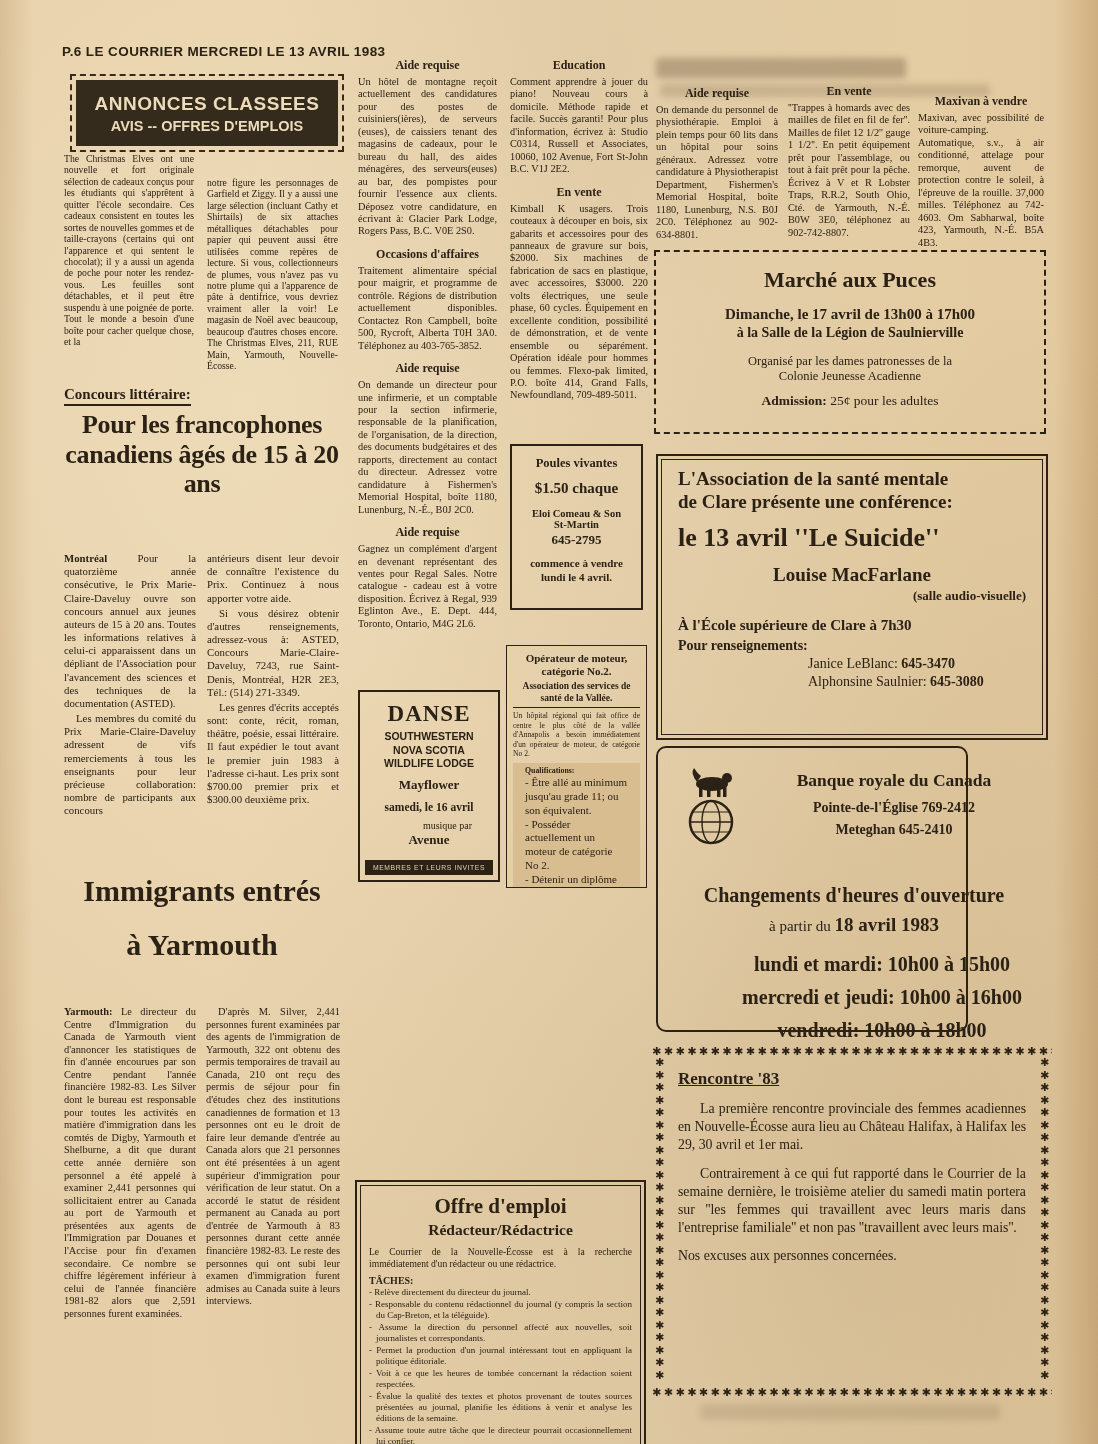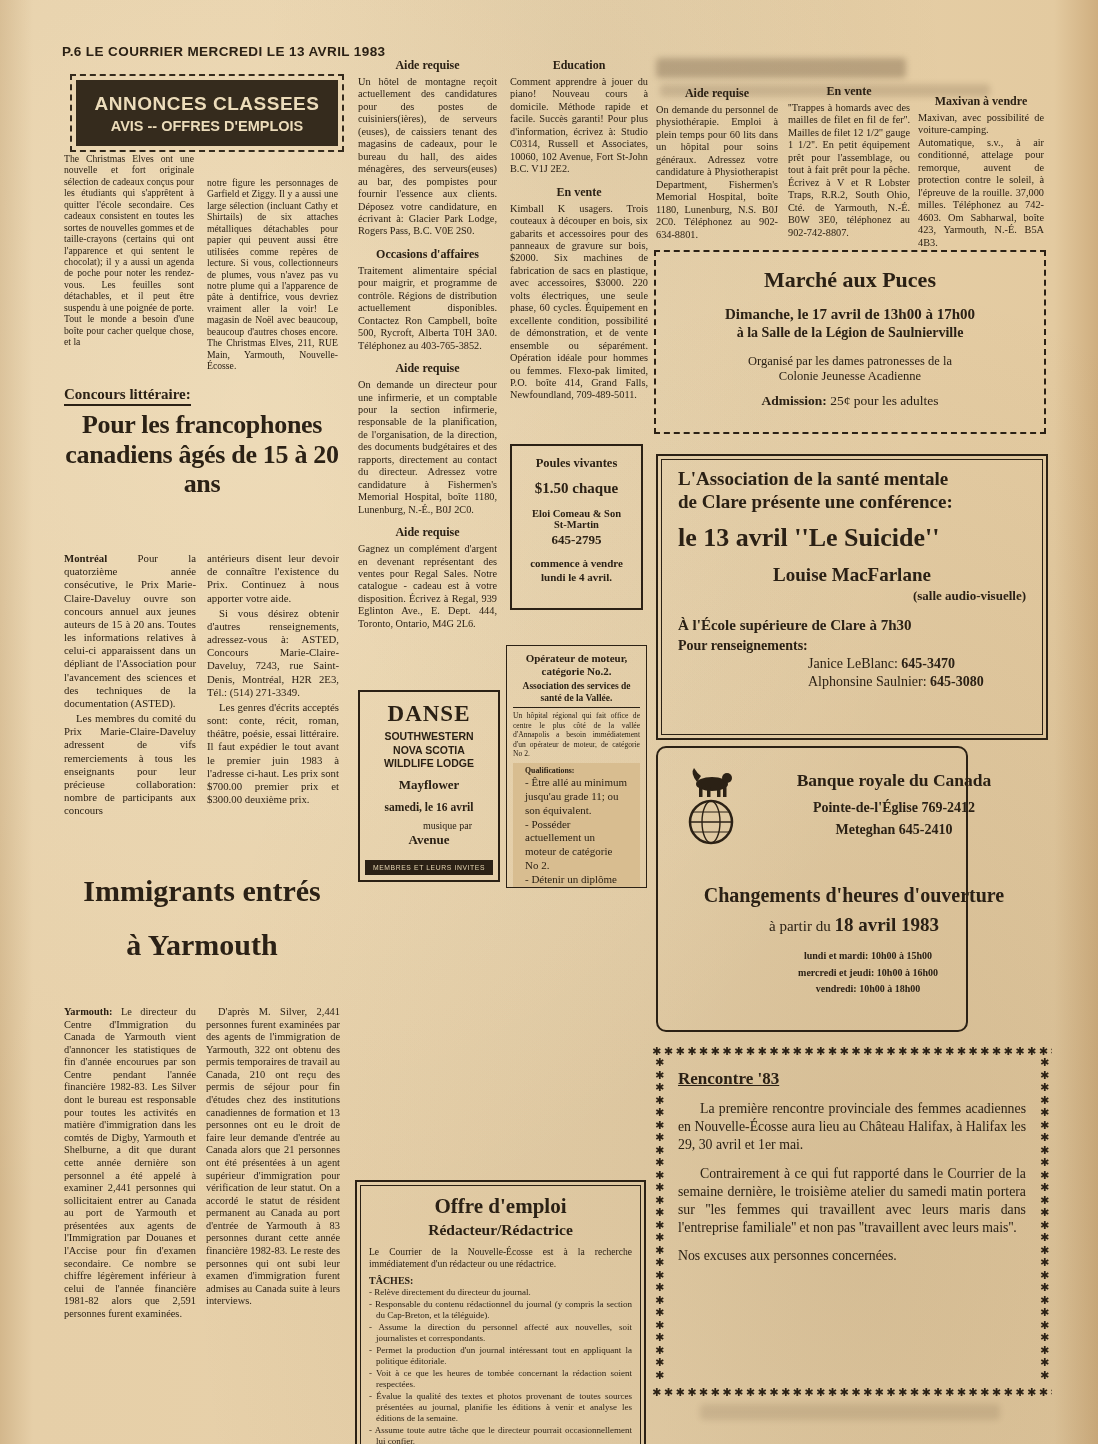--- a/index.html
+++ b/index.html
@@ -102,21 +102,21 @@
   .sante .pl { font-weight:700; font-size:15px; margin-top:13px; }
   .sante .il { font-weight:700; font-size:14px; margin-top:4px; }
   .sante .c { font-size:14px; margin-top:2px; padding-left:130px; }
 
   .banque { left:656px; top:746px; width:312px; height:286px;border-radius:10px; }
   .banque .name { position:absolute; left:98px; top:22px; width:276px; text-align:center; font-weight:700; font-size:17.5px; }
   .banque .br { position:absolute; left:98px; width:276px; text-align:center; font-weight:700; font-size:14px; }
   .banque .n1 { position:absolute; left:26px; top:136px; width:340px; text-align:center; font-weight:700; font-size:20px; }
   .banque .n2 { position:absolute; left:26px; top:166px; width:340px; text-align:center; font-size:15px; }
   .banque .n2 .dt { font-weight:700; font-size:19px; }
-  .banque .hrs { position:absolute; left:60px; top:200px; width:300px; text-align:center; font-weight:700; font-size:10px; line-height:1.65; }
+  .banque .hrs { position:absolute; left:74px; top:200px; width:300px; text-align:center; font-weight:700; font-size:20px; line-height:1.65; }
 
   .imm-h { left:52px; width:300px; text-align:center; font-weight:700; font-size:30px; }
   .imm1 { left:64px; top:1006px; width:132px; height:420px; overflow:hidden; font-size:10.4px; line-height:1.21; }
   .imm2 { left:206px; top:1006px; width:134px; height:420px; overflow:hidden; font-size:10.4px; line-height:1.21; }
   .imm2 p { text-indent:12px; }
 
   .emploi { left:355px; top:894px; width:291px; height:502px; padding:12px 12px; overflow:hidden; }
   .emploi .t { font-weight:700; font-size:21px; text-align:center; }
   .emploi .st { font-weight:700; font-size:15.5px; text-align:center; margin-top:2px; }
   .emploi .intro { font-size:9.6px; line-height:1.25; text-align:justify; margin-top:7px; }

